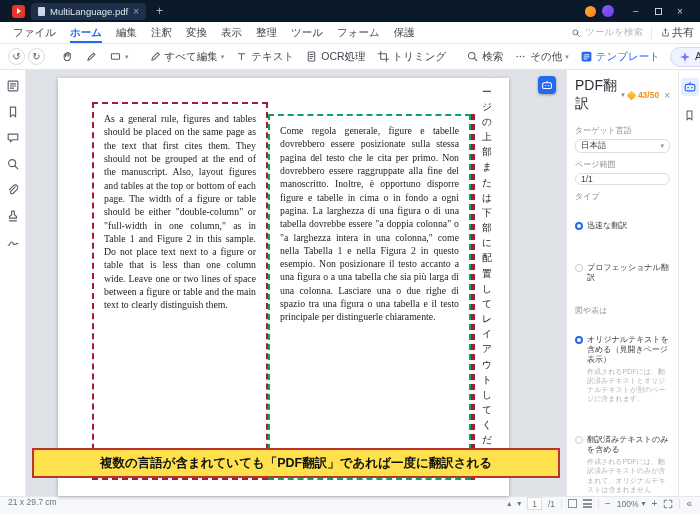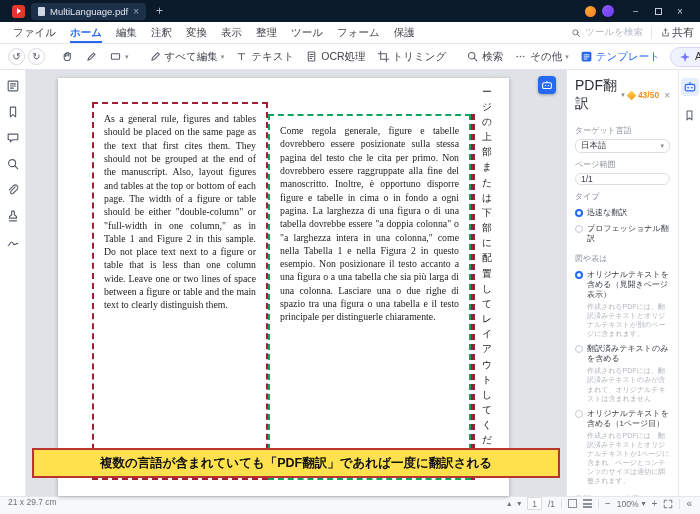--- a/index.html
+++ b/index.html
@@ -56,21 +56,21 @@
 
 
 .panel{width:112px;background:#fff;border-left:1px solid #e6e8eb;flex:none;display:flex;flex-direction:column;padding:7px 8px 6px;overflow:hidden}
 .phead{display:flex;align-items:center;gap:3px;margin-bottom:6px}
 .ptitle{font-size:14px;font-weight:normal;color:#2a2e34}
 .gem{width:7px;height:7px;background:linear-gradient(135deg,#ffd23e,#ff9f2e);transform:rotate(45deg);border-radius:1px;margin-left:auto;flex:none}
 .quota{font-size:8.5px;color:#f08f1f;font-weight:bold}
 .pclose{color:#8a9099;font-size:10px;margin-left:2px;cursor:pointer}
 .plabel{font-size:8px;color:#8a9099;margin:6px 0 3px}
 .pselect,.pinput{height:17px;border:1px solid #dcdfe4;border-radius:6px;display:flex;align-items:center;padding:0 5px;font-size:8.5px;color:#3a3f46;justify-content:space-between;background:#fff;cursor:pointer}
-.pradio{display:flex;gap:4px;margin:3px 0;align-items:flex-start;cursor:pointer}
+.pradio{display:flex;gap:4px;margin:16px 0;align-items:flex-start;cursor:pointer}
 .radio{width:8px;height:8px;border:1px solid #c6cad0;border-radius:50%;flex:none;margin-top:1px;background:#fff}
 .radio.sel{border:2.5px solid #2668f2}
 .rlab{font-size:8px;color:#3a3f46;line-height:1.25}
 .rdesc{font-size:7px;color:#b0b5bc;line-height:1.3;margin-top:2px}
 
 
 .rstrip{width:22px;background:#fff;border-left:1px solid #e6e8eb;flex:none;display:flex;flex-direction:column;align-items:center;padding-top:8px;gap:10px}
 .ric{width:18px;height:18px;border-radius:4px;display:flex;align-items:center;justify-content:center;cursor:pointer}
 .ric.active{background:#e5edff}
 

